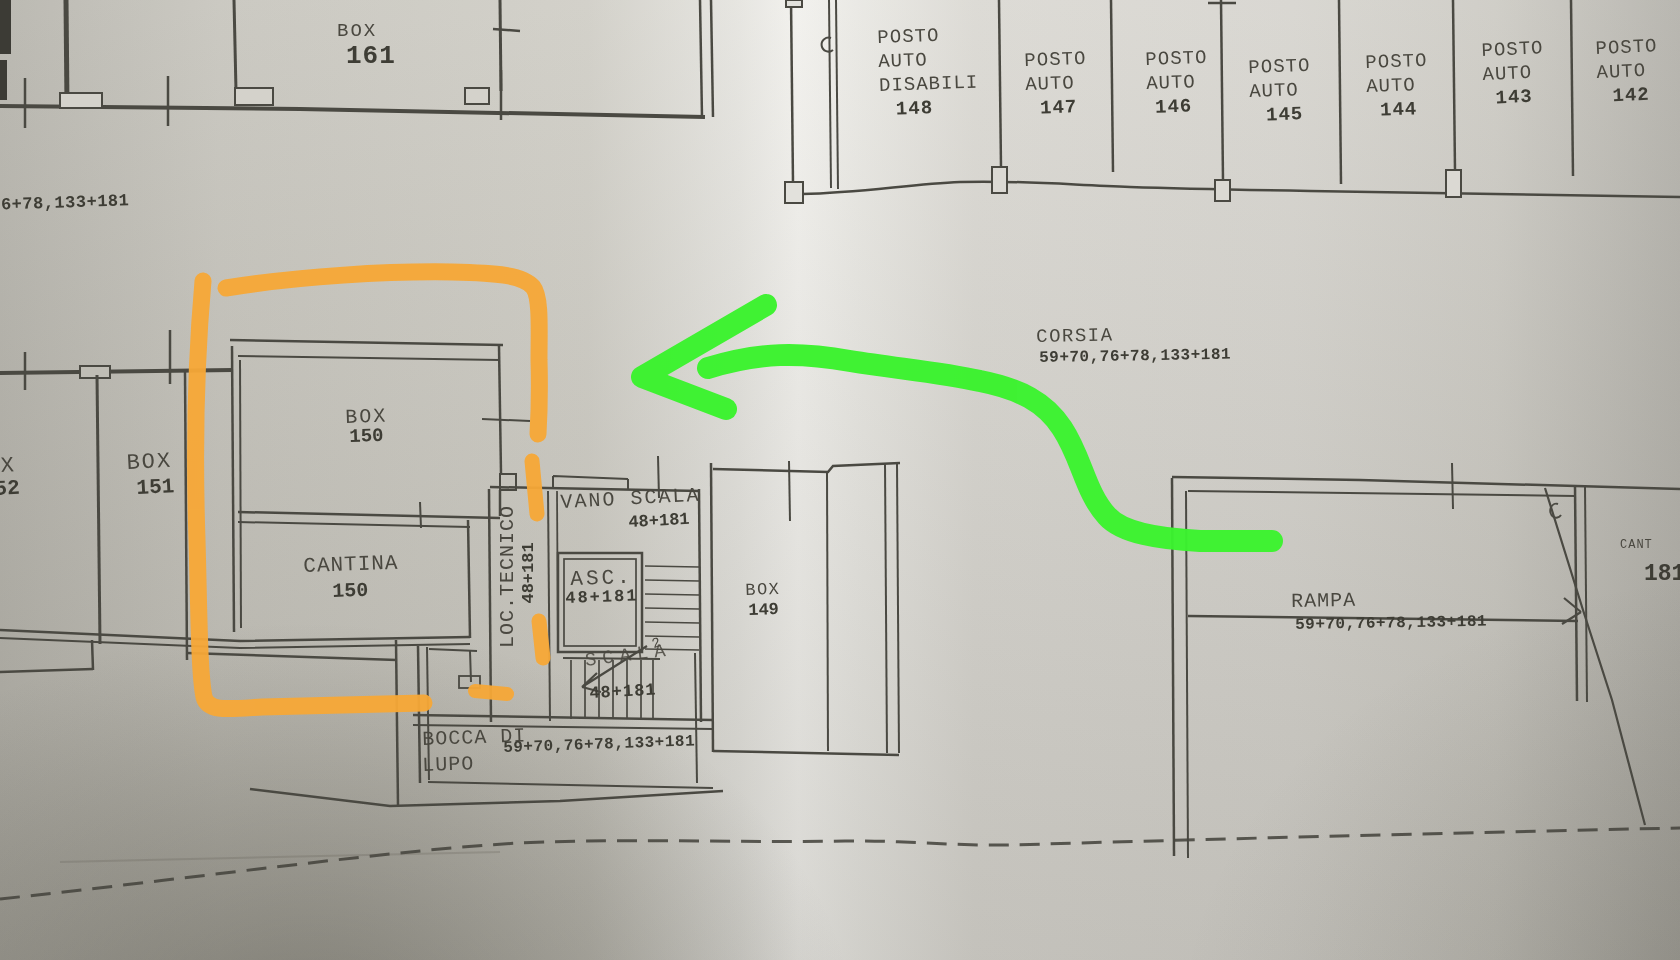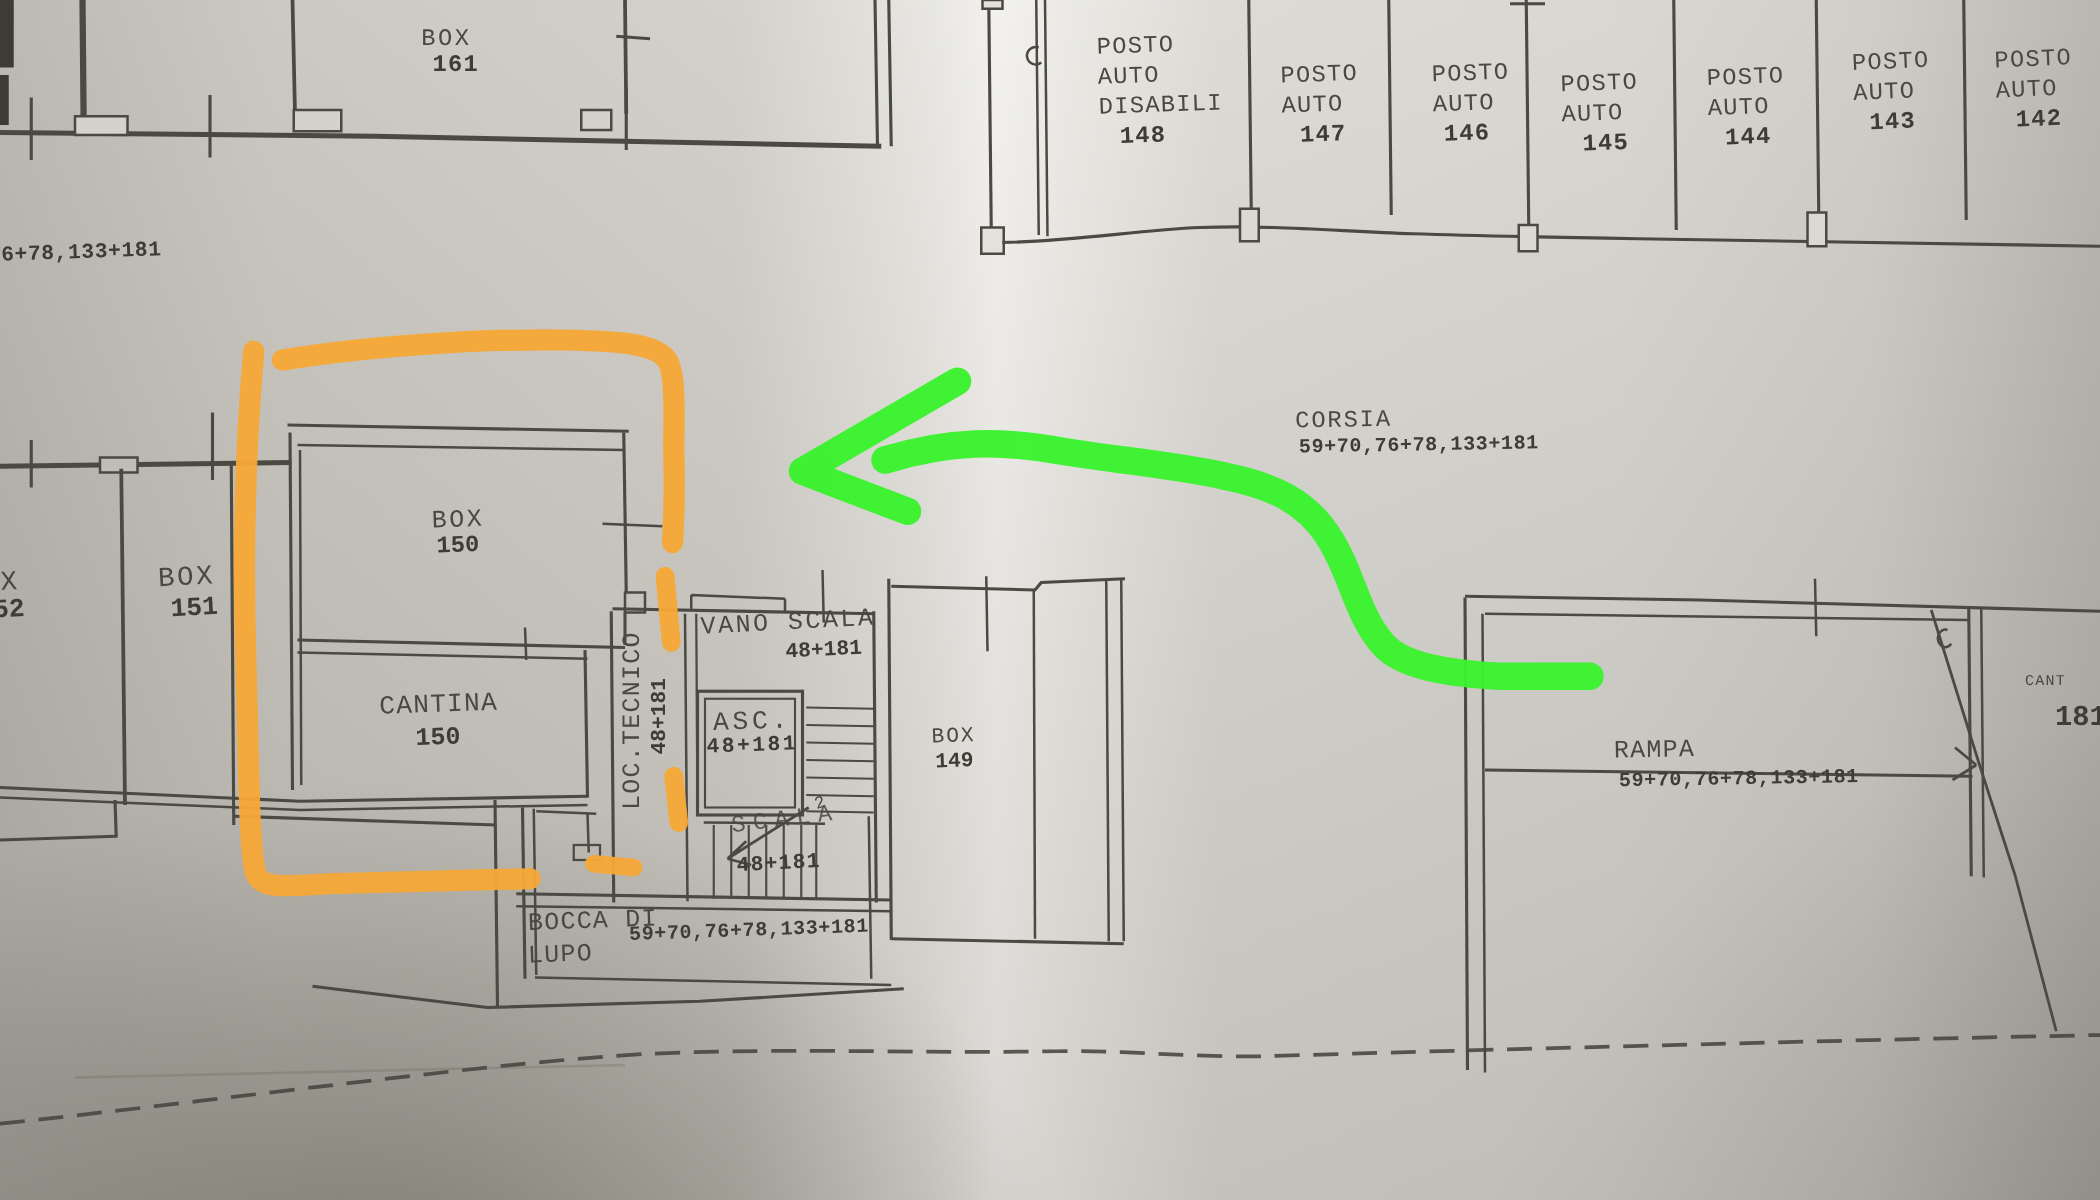--- a/index.html
+++ b/index.html
@@ -150,21 +150,21 @@
       </g>
 
       <path d="M0,899 C180,880 400,849 520,843 C640,838 740,843 845,841 C900,840 950,846 1010,845 C1180,840 1440,833 1680,828" stroke="#45443d" stroke-width="3" stroke-dasharray="20 11" opacity="0.88"></path>
       <path d="M60,862 L500,852" stroke="#5a584e" stroke-width="2" opacity="0.22"></path>
     </g>
   </svg>
 
   <div class="t" style="left:-10px;top:197px;font-size:17px;font-weight:700;letter-spacing:.5px;transform:rotate(-2deg);color:#3e3d35;">76+78,133+181</div>
 
   <div class="t" style="left:337px;top:22px;font-size:19px;letter-spacing:2px;">BOX</div>
-  <div class="t b" style="left:346px;top:43px;font-size:19px;letter-spacing:1px;">161</div>
+  <div class="t b" style="left:346px;top:43px;font-size:26px;letter-spacing:1px;">161</div>
 
   <div class="spot" style="left:877px;top:26px;transform:rotate(-2deg);">
     <span>POSTO</span>
     <span>AUTO</span>
     <span>DISABILI</span>
     <span class="num" style="padding-left:16px;">148</span>
   </div>
   <div class="spot" style="left:1024px;top:49px;transform:rotate(-2deg);">
     <span>POSTO</span>
     <span>AUTO</span>

